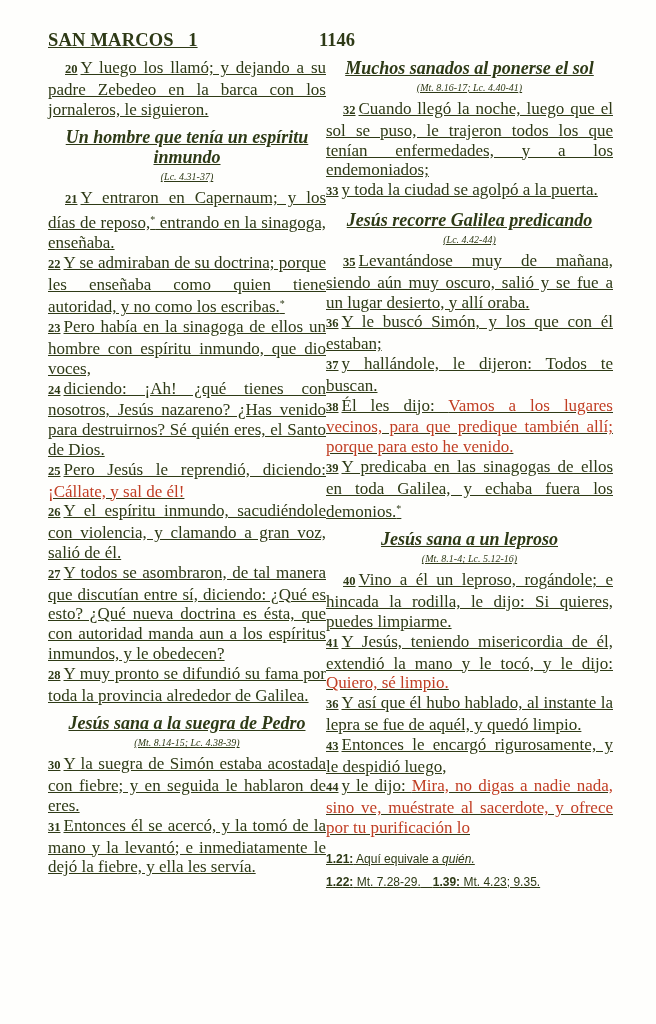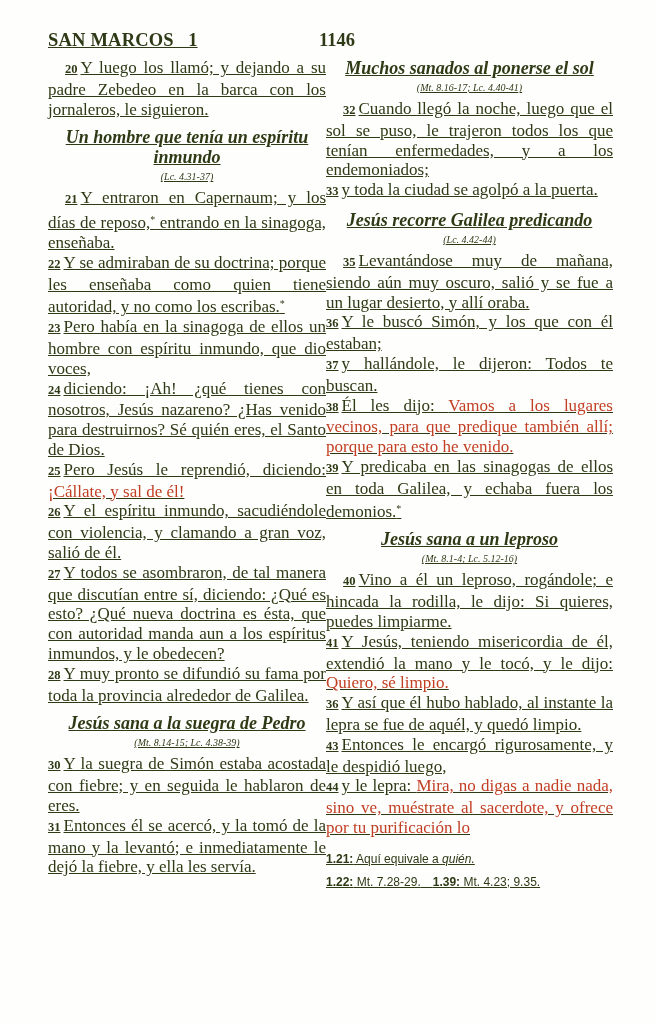--- a/index.html
+++ b/index.html
@@ -135,20 +135,20 @@
         <p class="verse"><span class="vnum">38</span><span>Él les dijo: </span><span class="red">Vamos a los lugares vecinos, para que predique también allí; porque para esto he venido.</span></p>
         <p class="verse"><span class="vnum">39</span><span>Y predicaba en las sinagogas de ellos en toda Galilea, y echaba fuera los demonios.</span><span class="fmark">*</span></p>
         <div class="section">
           <div class="section-title">Jesús sana a un leproso</div>
           <div class="section-ref">(Mt. 8.1-4; Lc. 5.12-16)</div>
         </div>
         <p class="verse indent"><span class="vnum">40</span><span>Vino a él un leproso, rogándole; e hincada la rodilla, le dijo: Si quieres, puedes limpiarme.</span></p>
         <p class="verse"><span class="vnum">41</span><span>Y Jesús, teniendo misericordia de él, extendió la mano y le tocó, y le dijo: </span><span class="red">Quiero, sé limpio.</span></p>
         <p class="verse"><span class="vnum">36</span><span>Y así que él hubo hablado, al instante la lepra se fue de aquél, y quedó limpio.</span></p>
         <p class="verse"><span class="vnum">43</span><span>Entonces le encargó rigurosamente, y le despidió luego,</span></p>
-        <p class="verse"><span class="vnum">44</span><span>y le lepra: </span><span class="red">Mira, no digas a nadie nada, sino ve, muéstrate al sacerdote, y ofrece por tu purificación lo</span></p>
+        <p class="verse"><span class="vnum">44</span><span>y le dijo: </span><span class="red">Mira, no digas a nadie nada, sino ve, muéstrate al sacerdote, y ofrece por tu purificación lo</span></p>
         <div class="footnotes">
           <div class="fline"><span class="fb ">1.21:</span><span> Aquí equivale a </span><span class="fi">quién.</span></div>
           <div class="fline"><span class="fb ">1.22:</span><span> Mt. 7.28-29.</span><span> </span><span class="fb ">1.39:</span><span> Mt. 4.23; 9.35.</span></div>
         </div>
       </div>
   </div>
 </div>
 
 </body></html>

